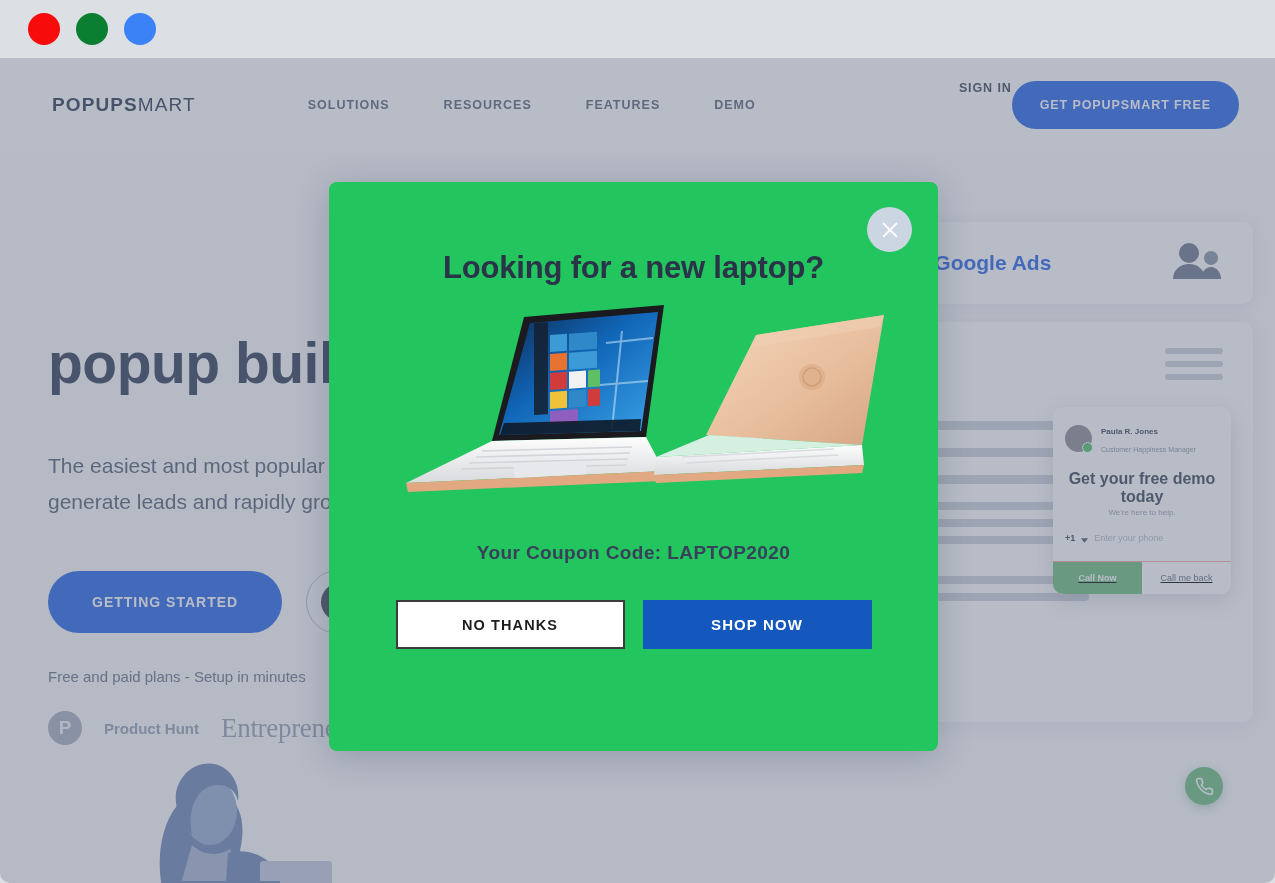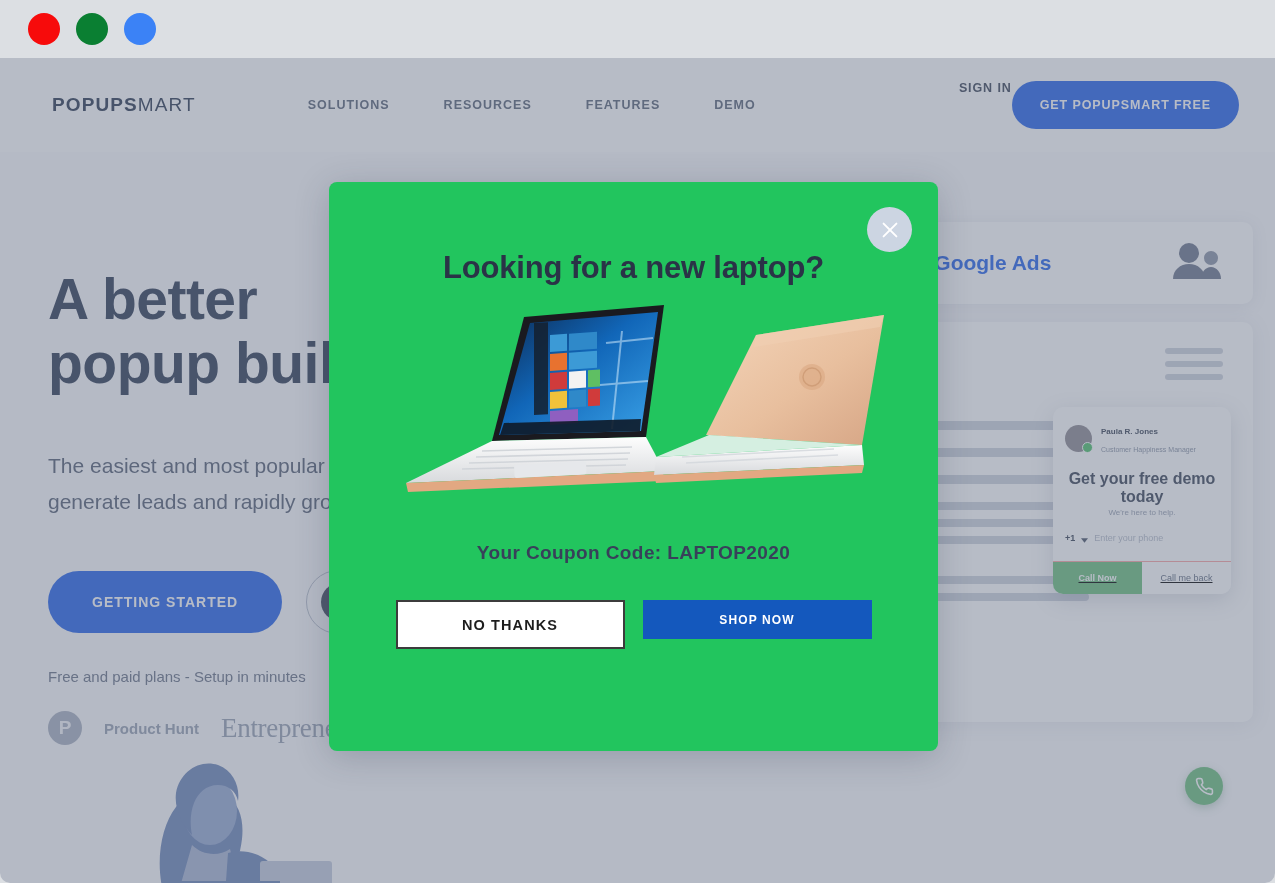--- a/index.html
+++ b/index.html
@@ -223,23 +223,23 @@
   .modal-actions {
     margin-top: 36px; display: flex; justify-content: center; gap: 18px;
   }
   .btn-nothanks {
     width: 229px; height: 49px; background: #ffffff;
     border: 2px solid #3c3c3c; color: #1d1d1d;
     font-size: 14.5px; font-weight: 700; letter-spacing: 1.1px;
     text-transform: uppercase; cursor: pointer;
   }
   .btn-shopnow {
-    width: 229px; height: 39px; background: #1458bd;
+    width: 229px; height: 49px; background: #1458bd;
     border: none; color: #ffffff;
-    font-size: 12px; font-weight: 700; letter-spacing: 1.1px;
+    font-size: 15px; font-weight: 700; letter-spacing: 1.1px;
     text-transform: uppercase; cursor: pointer;
   }
 </style>
 </head>
 <body>
 
 <div class="browser">
 
   <div class="titlebar">
     <div class="dots">
@@ -264,21 +264,21 @@
       <div class="nav-right">
         <div class="signin">Sign in</div>
         <button class="cta-pill">Get Popupsmart Free</button>
       </div>
     </div>
 
     <div class="hero">
 
       <div class="hero-left">
         <h1 class="hero-title">
-          <span>A better</span><br>
+          <br>
           <span>popup builder</span>
         </h1>
         <div class="hero-sub">
           <span>The easiest and most popular way to</span><br>
           <span>generate leads and rapidly grow sales.</span>
         </div>
 
         <div class="hero-actions">
           <button class="btn-started">Getting Started</button>
           <div class="btn-demo">

